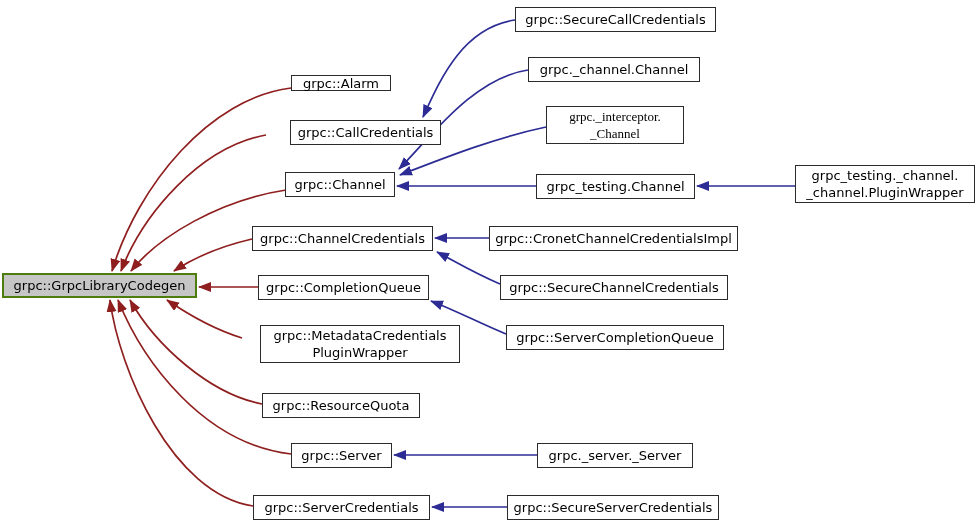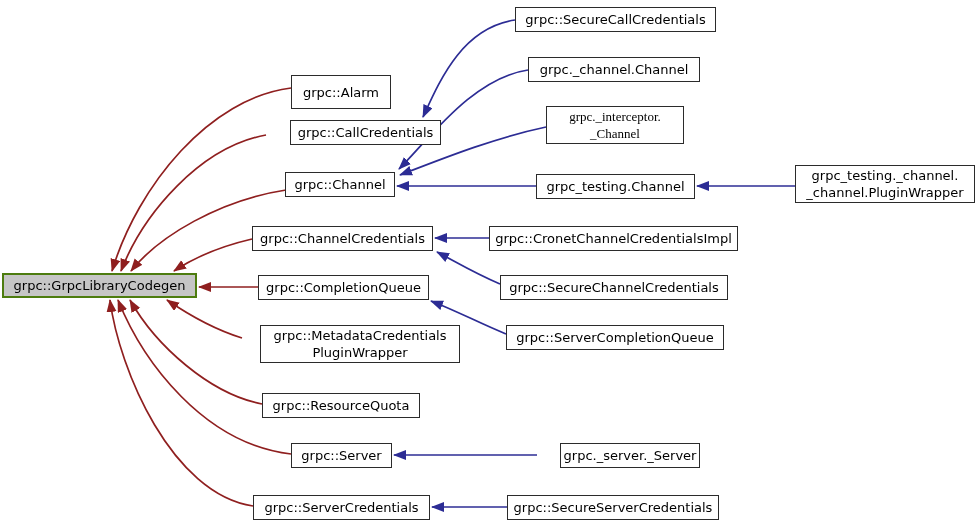--- a/index.html
+++ b/index.html
@@ -76,36 +76,36 @@
         <path d="M 795 186 L 697 186" class="edge public" marker-end="url(#arrow-public)"></path>
         <path d="M 489 238 L 435 238" class="edge public" marker-end="url(#arrow-public)"></path>
         <path d="M 500 284 C 474 273 458 263 437 252" class="edge public" marker-end="url(#arrow-public)"></path>
         <path d="M 506 334 C 479 323 459 312 431 301" class="edge public" marker-end="url(#arrow-public)"></path>
         <path d="M 537 455 L 394 455" class="edge public" marker-end="url(#arrow-public)"></path>
         <path d="M 507 507 L 432 507" class="edge public" marker-end="url(#arrow-public)"></path>
       </g>
   </svg>
   <div>
       <div class="node main" style="left: 2px; top: 273px; width: 195px; height: 25px;">grpc::GrpcLibraryCodegen</div>
-      <div class="node" style="left: 291px; top: 75px; width: 100px; height: 34px;">grpc::Alarm</div>
+      <div class="node" style="left: 291px; top: 75px; width: 100px; height: 16px;">grpc::Alarm</div>
       <div class="node" style="left: 266px; top: 120px; width: 151px; height: 25px; margin-left: 24px;">grpc::CallCredentials</div>
       <div class="node" style="left: 285px; top: 172px; width: 110px; height: 25px;">grpc::Channel</div>
       <div class="node" style="left: 252px; top: 226px; width: 181px; height: 25px;">grpc::ChannelCredentials</div>
       <div class="node" style="left: 258px; top: 275px; width: 171px; height: 25px;">grpc::CompletionQueue</div>
       <div class="node" style="left: 260px; top: 325px; width: 200px; height: 38px;">grpc::MetadataCredentials
 PluginWrapper</div>
       <div class="node" style="left: 262px; top: 393px; width: 158px; height: 25px;">grpc::ResourceQuota</div>
       <div class="node" style="left: 291px; top: 443px; width: 101px; height: 25px;">grpc::Server</div>
       <div class="node" style="left: 253px; top: 495px; width: 177px; height: 25px;">grpc::ServerCredentials</div>
       <div class="node" style="left: 515px; top: 7px; width: 201px; height: 25px;">grpc::SecureCallCredentials</div>
       <div class="node" style="left: 528px; top: 57px; width: 172px; height: 25px;">grpc._channel.Channel</div>
       <div class="node" style="left: 546px; top: 106px; width: 138px; height: 38px; font-family: Liberation Serif, serif;">grpc._interceptor.
 _Channel</div>
       <div class="node" style="left: 536px; top: 174px; width: 159px; height: 25px;">grpc_testing.Channel</div>
       <div class="node" style="left: 795px; top: 165px; width: 180px; height: 38px;">grpc_testing._channel.
 _channel.PluginWrapper</div>
       <div class="node" style="left: 489px; top: 226px; width: 249px; height: 25px;">grpc::CronetChannelCredentialsImpl</div>
       <div class="node" style="left: 500px; top: 275px; width: 228px; height: 25px;">grpc::SecureChannelCredentials</div>
       <div class="node" style="left: 506px; top: 325px; width: 218px; height: 25px;">grpc::ServerCompletionQueue</div>
-      <div class="node" style="left: 560px; top: 443px; width: 140px; height: 25px;">grpc._server._Server</div>
+      <div class="node" style="left: 537px; top: 443px; width: 156px; height: 25px;">grpc._server._Server</div>
       <div class="node" style="left: 507px; top: 495px; width: 212px; height: 25px;">grpc::SecureServerCredentials</div>
     </div>
 </div>
 
 </body></html>

